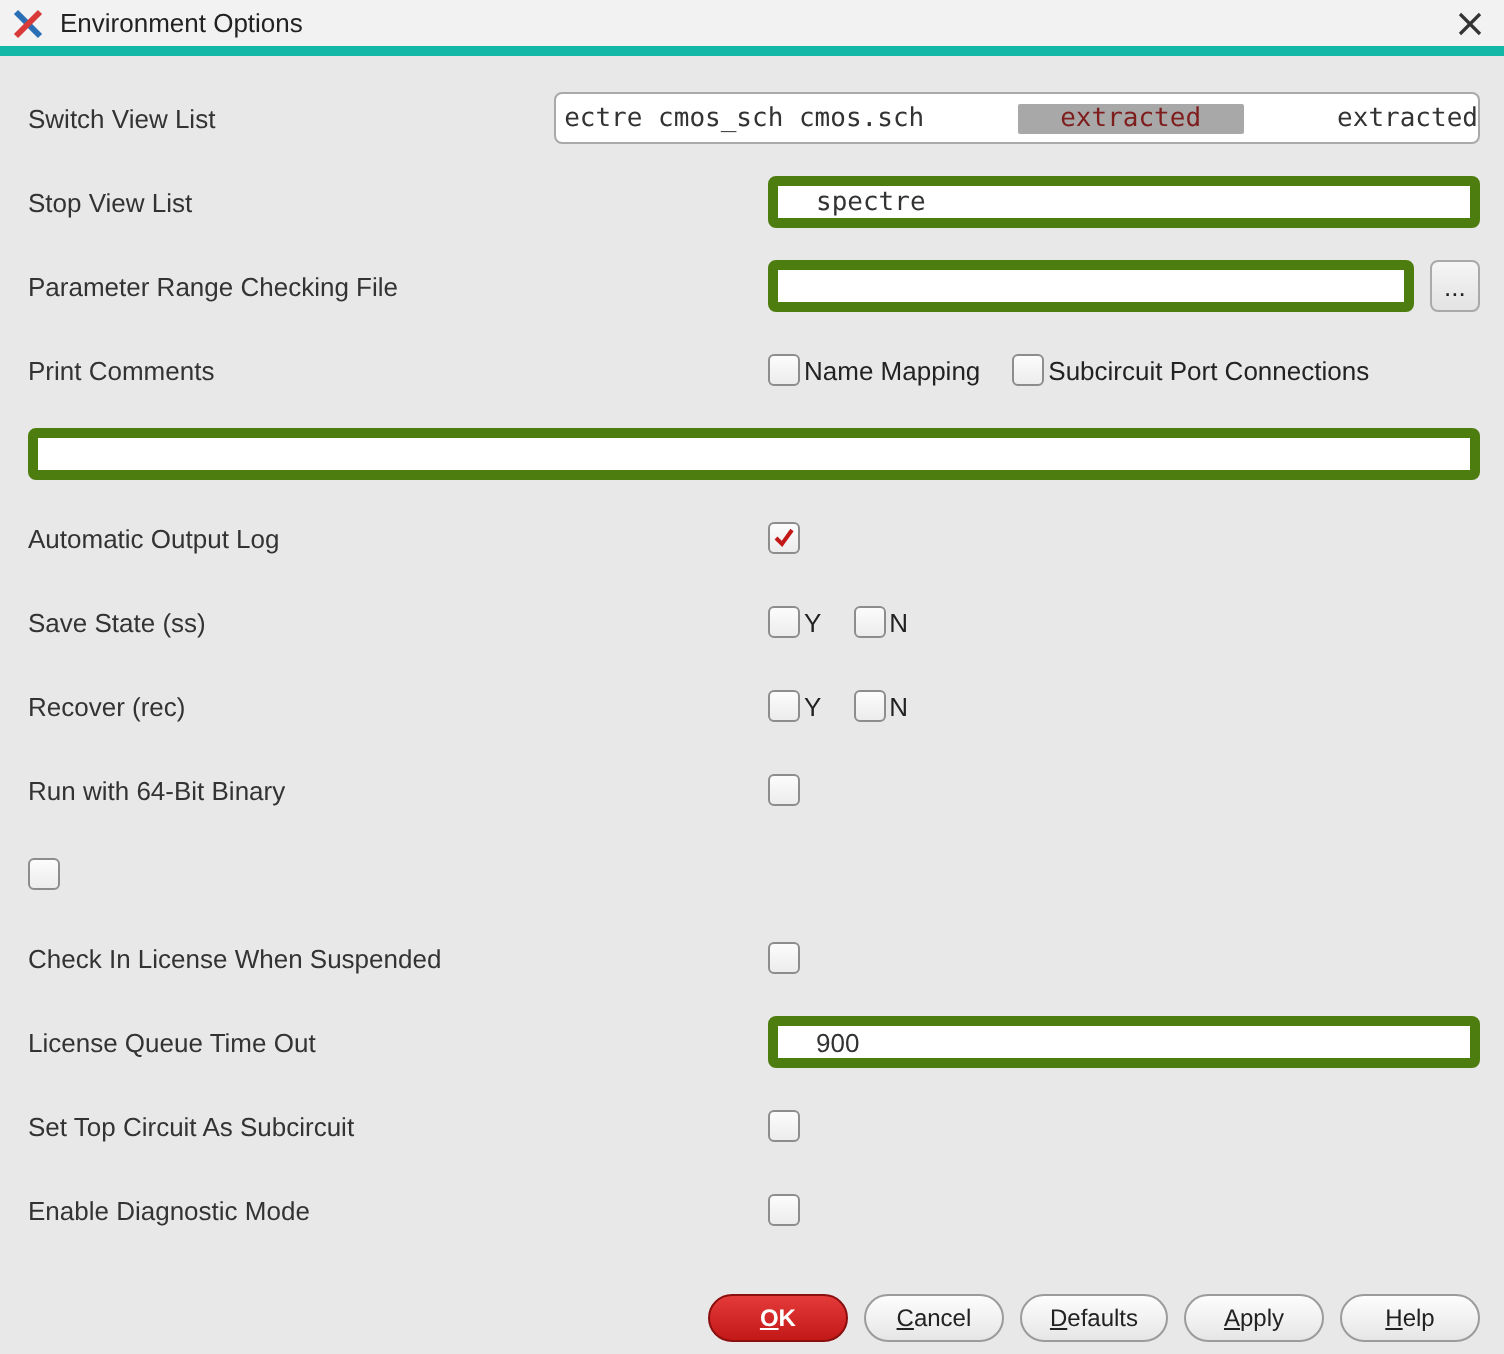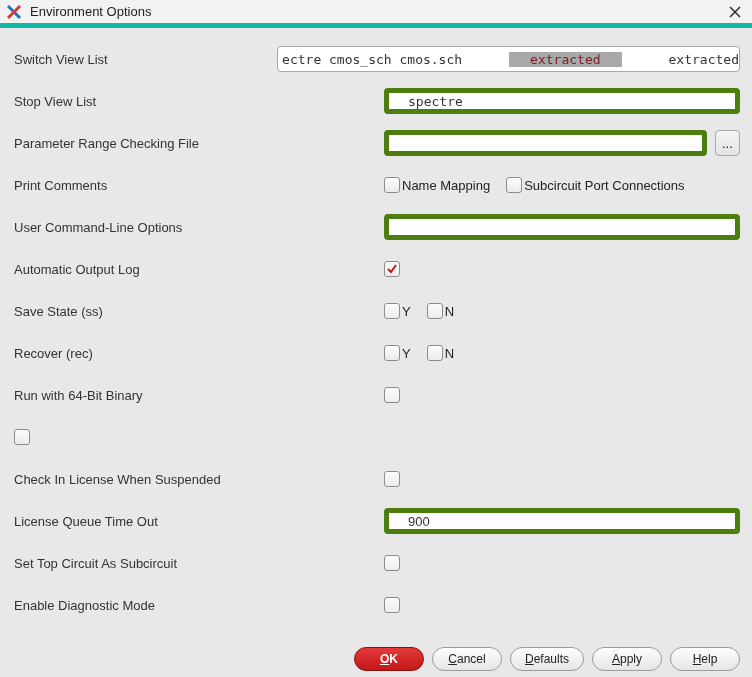--- a/index.html
+++ b/index.html
@@ -220,21 +220,20 @@
         <span class="cb-label">Name Mapping</span>
         <span class="cb">
           
         </span>
         <span class="cb-label">Subcircuit Port Connections</span>
       </div>
     </div>
   </div>
 
   <div class="row">
-    <div class="label-col">User Command-Line Options</div>
     <div class="field-col">
       <input type="text" class="txt sans" value="" style="">
     </div>
   </div>
 
   <div class="row">
     <div class="label-col">Automatic Output Log</div>
     <div class="field-col">
       <span class="cb checked">
         <svg width="12" height="12" viewBox="0 0 12 12">

